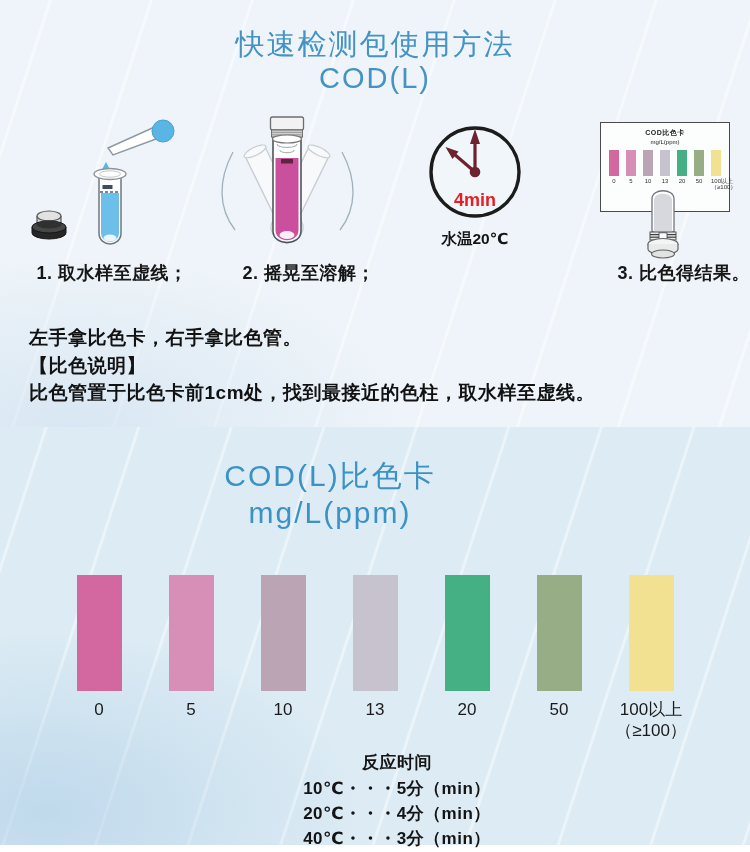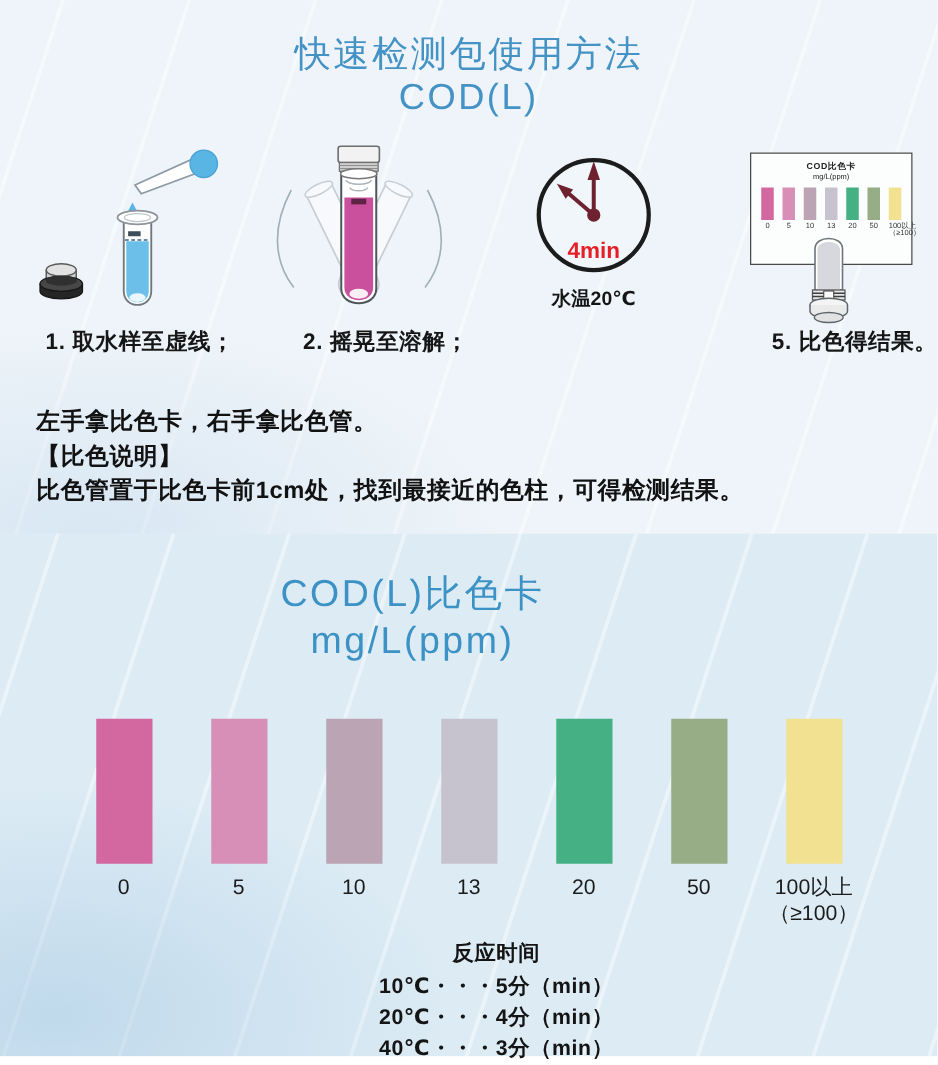--- a/index.html
+++ b/index.html
@@ -181,28 +181,28 @@
           <path d="M13,14 C13,5.5 31,5.5 31,14 L31,46 L13,46 Z" fill="#d6d8dd"></path>
           <rect x="9" y="46" width="26" height="8" fill="#e9e9e9" stroke="#555555" stroke-width="1"></rect>
           <line x1="9" y1="48.6" x2="35" y2="48.6" stroke="#3e3e3e" stroke-width="1.2"></line>
           <line x1="9" y1="51.2" x2="35" y2="51.2" stroke="#3e3e3e" stroke-width="1.2"></line>
           <rect x="18" y="46.8" width="8" height="6.4" fill="#fafafa" stroke="#3e3e3e" stroke-width="0.8"></rect>
           <ellipse cx="22" cy="58" rx="15" ry="5.5" fill="#f4f4f4" stroke="#5f666b" stroke-width="1.2"></ellipse>
           <path d="M7,58 L7,63 A15,5.5 0 0 0 37,63 L37,58" fill="#eaeaea" stroke="#5f666b" stroke-width="1.2"></path>
           <ellipse cx="22" cy="68" rx="11.5" ry="4" fill="#e2e2e2" stroke="#5f666b" stroke-width="1.1"></ellipse>
         </svg>
       </div>
-      <div class="step-caption">5. 比色得结果。</div>
+      <div class="step-caption">3. 比色得结果。</div>
     </div>
   </div>
 
   <div class="instructions">
     <div>左手拿比色卡，右手拿比色管。</div>
     <div>【比色说明】</div>
-    <div>比色管置于比色卡前1cm处，找到最接近的色柱，可得检测结果。</div>
+    <div>比色管置于比色卡前1cm处，找到最接近的色柱，取水样至虚线。</div>
   </div>
 
   <div class="bottom-title">
     <div>COD(L)比色卡</div>
     <div>mg/L(ppm)</div>
   </div>
 
   <div class="color-scale">
       <div class="bar-col">
         <div class="bar-swatch" style="background: rgb(210, 104, 159);"></div>

